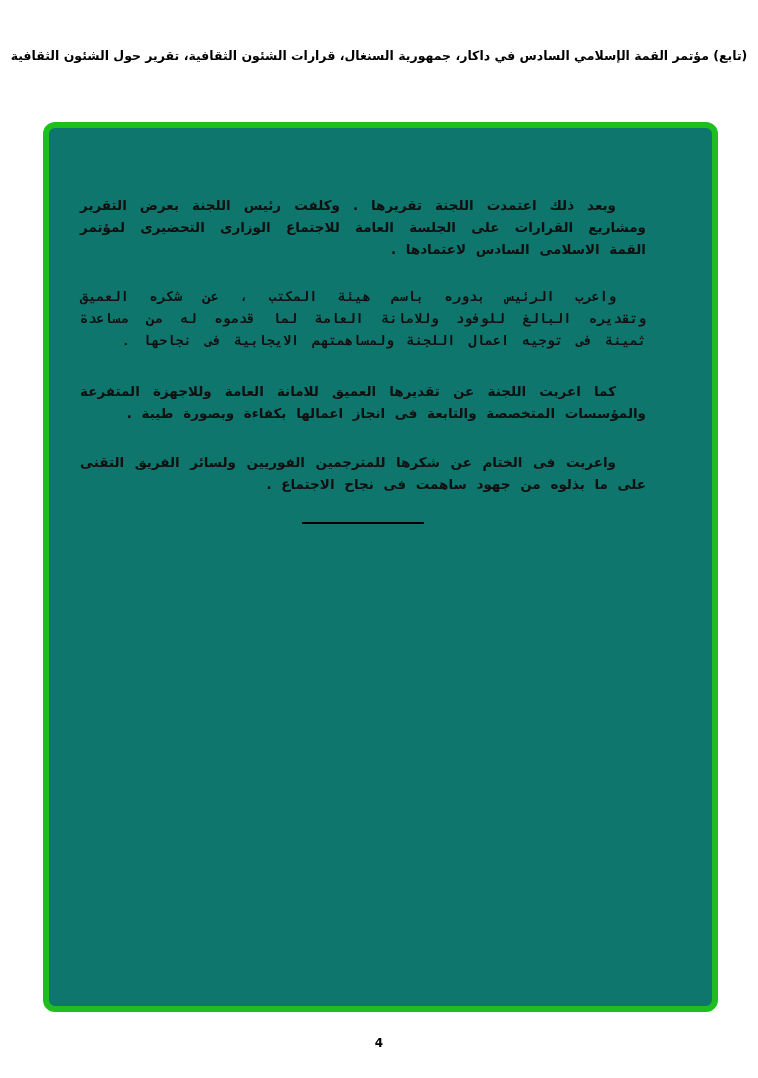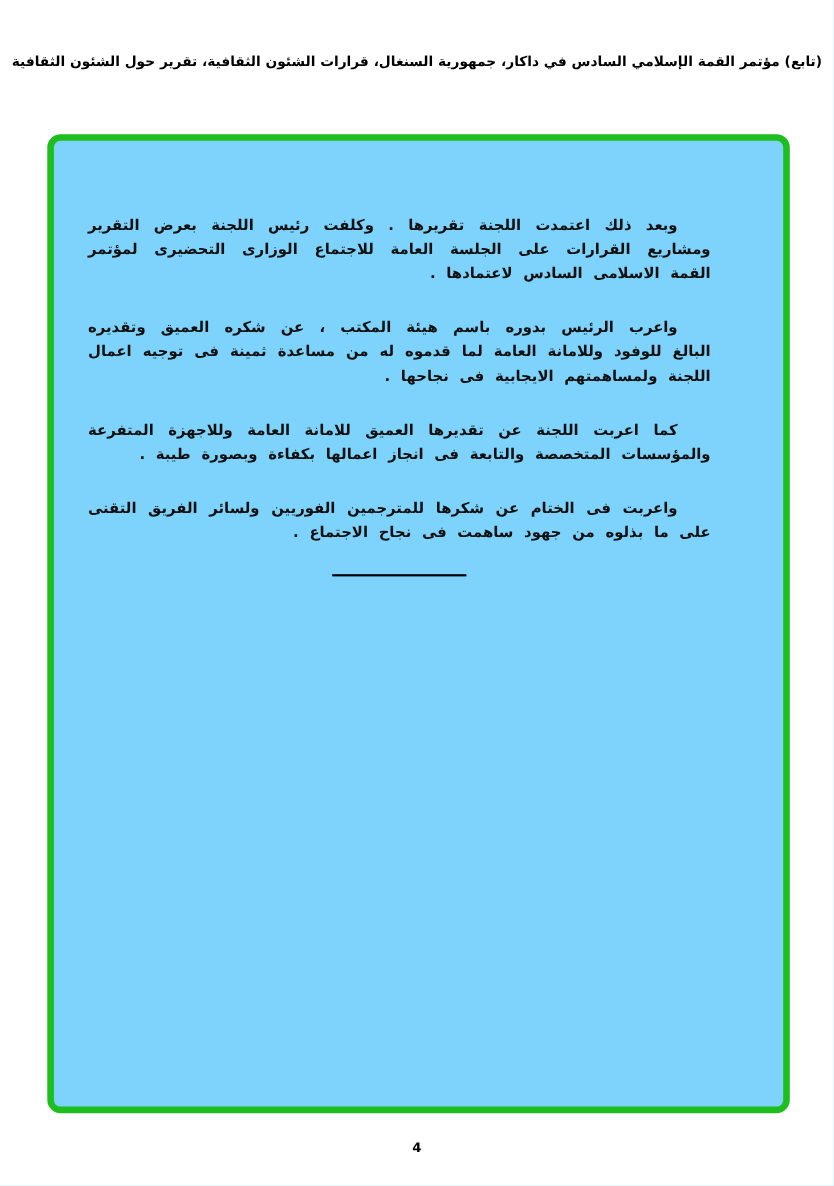--- a/index.html
+++ b/index.html
@@ -31,41 +31,41 @@
     color:#000;
   }
   .scan-box {
     position:absolute;
     left:43px;
     top:122px;
     width:675px;
     height:890px;
     border:6px solid #1fbe1f;
     border-radius:12px;
-    background:#7dd3fc;
+    background:#0f766e;
   }
   .doc-body {
     position:absolute;
     top:66px;
     right:66px;
     width:566px;
     direction:rtl;
     text-align:justify;
   }
   .doc-body p {
     font-size:13.5px;
     font-weight:bold;
     line-height:22px;
     word-spacing:5px;
     letter-spacing:0.3px;
     text-indent:30px;
     color:#101010;
     margin-bottom:27px;
   }
-  .doc-body p.big-gap { margin-top:22px; }
+  .doc-body p.big-gap { margin-top:22px;font-family:Liberation Mono, monospace; }
   .divider-line {
     width:122px;
     border-top:2px solid #000;
     margin:18px auto 0 auto;
   }
   .page-number {
     position:absolute;
     bottom:28px;
     left:0;
     width:758px;

